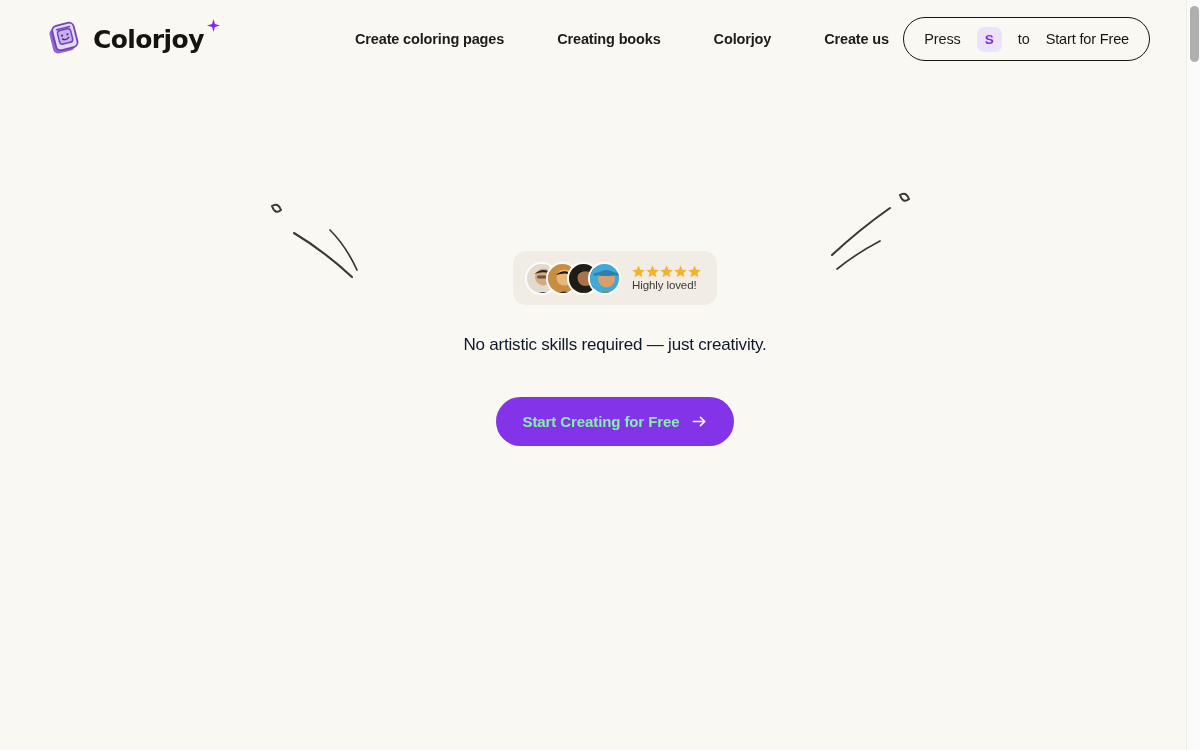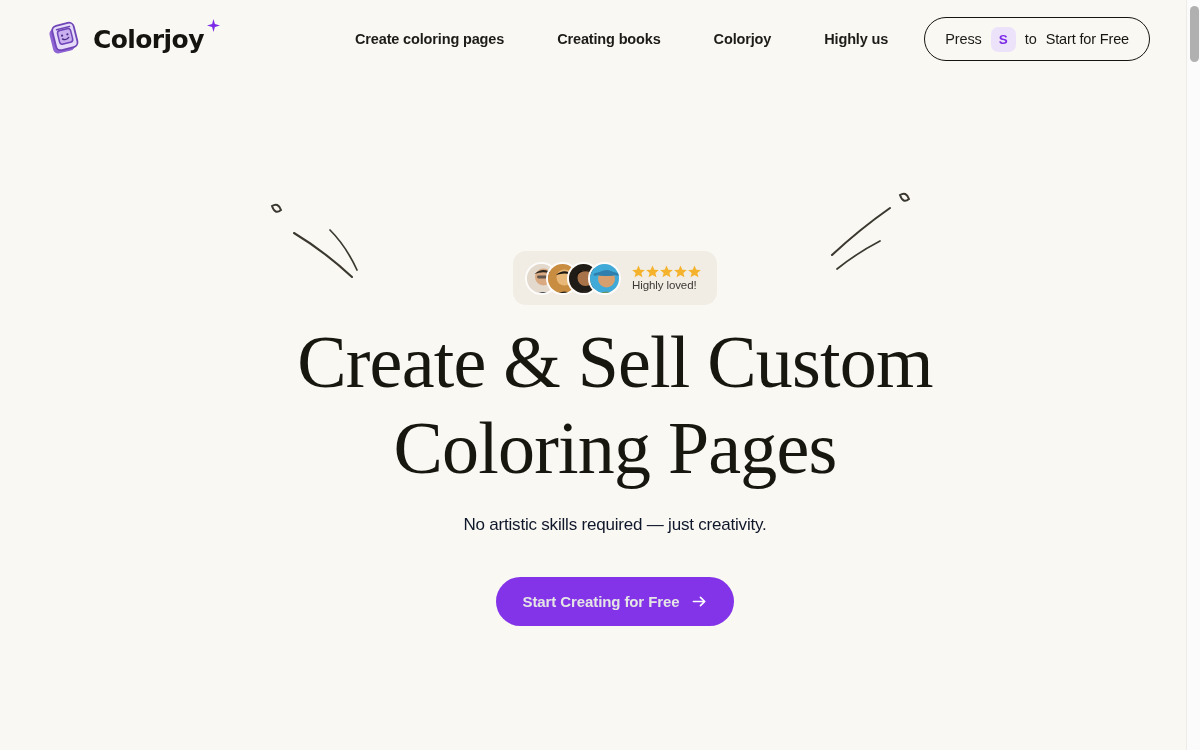--- a/index.html
+++ b/index.html
@@ -101,21 +101,21 @@
     letter-spacing: -0.15px;
     white-space: nowrap;
   }
 
   
   .press-pill {
     position: absolute;
     right: 42px;
     display: flex;
     align-items: center;
-    gap: 9px;
+    gap: 16px;
     height: 44px;
     padding: 0 20px;
     border: 1.6px solid #16150f;
     border-radius: 999px;
     background: transparent;
     cursor: pointer;
     font-family: inherit;
   }
   .press-pill .lbl {
     font-size: 14.5px;
@@ -203,21 +203,21 @@
     text-align: center;
   }
 
   .cta {
     margin-top: 42px;
     height: 49px;
     padding: 0 27px;
     border: none;
     border-radius: 999px;
     background: #8333e8;
-    color: #e5e5e5;
+    color: #86efac;
     font-family: inherit;
     font-size: 15px;
     font-weight: bold;
     letter-spacing: -0.1px;
     display: flex;
     align-items: center;
     gap: 13px;
     cursor: pointer;
   }
   .cta .arrow { width: 15px; height: 15px; display: block; }
@@ -256,21 +256,21 @@
         <svg viewBox="0 0 14 14" width="13" height="13" aria-hidden="true">
           <path d="M7 0 L8.5 5.5 L14 7 L8.5 8.5 L7 14 L5.5 8.5 L0 7 L5.5 5.5 Z" fill="#7c2ae8"></path>
         </svg>
       </span>
     </a>
 
     <nav class="nav">
       <a href="#">Create coloring pages</a>
       <a href="#">Creating books</a>
       <a href="#">Colorjoy</a>
-      <a href="#">Highly us</a>
+      <a href="#">Create us</a>
     </nav>
 
     <button class="press-pill">
       <span class="lbl">Press</span>
       <span class="keycap">S</span>
       <span class="lbl">to</span>
       <span class="strong">Start for Free</span>
     </button>
   </header>
 
@@ -344,24 +344,20 @@
           <span class="star">
             <svg viewBox="0 0 14 14" width="13" height="13">
                 <path d="M7 0.6 L9 5.1 L13.8 5.5 L10.1 8.6 L11.3 13.3 L7 10.8 L2.7 13.3 L3.9 8.6 L0.2 5.5 L5 5.1 Z" fill="#f5b22d"></path>
               </svg>
           </span>
         </div>
         <div class="loved">Highly loved!</div>
       </div>
     </div>
 
-    <h1 class="headline">
-      <span class="l1">Create &amp; Sell Custom</span>
-      <span class="l2">Coloring Pages</span>
-    </h1>
 
     <p class="subtitle">No artistic skills required — just creativity.</p>
 
     <button class="cta">
       <span>Start Creating for Free</span>
       <span class="arrow">
         <svg viewBox="0 0 16 16" width="15" height="15" aria-hidden="true">
           <path d="M1.5 8 H13.5 M9 3.6 L13.6 8 L9 12.4" stroke="#ffffff" stroke-width="1.7" fill="none" stroke-linecap="round" stroke-linejoin="round"></path>
         </svg>
       </span>

